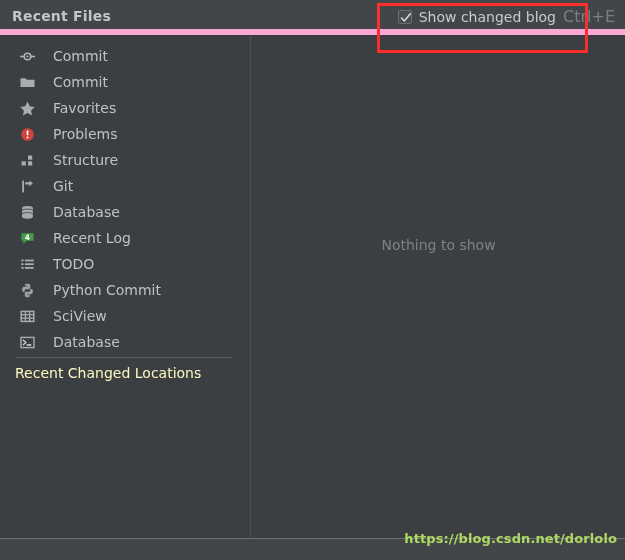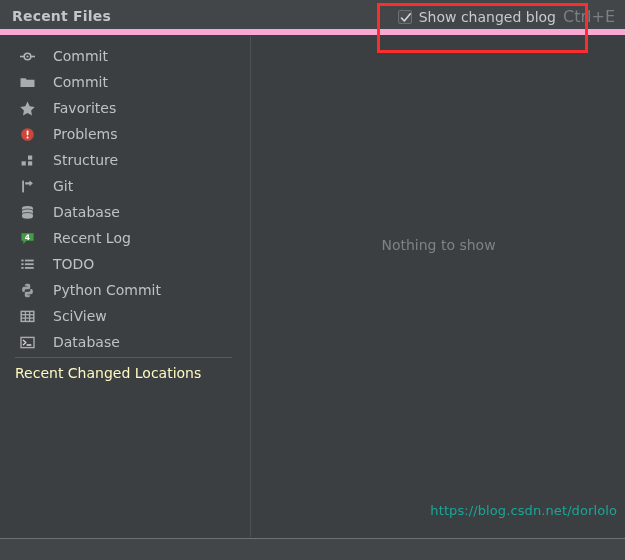--- a/index.html
+++ b/index.html
@@ -155,26 +155,27 @@
     height: 22px;
     background: #434649;
     border-top: 1px solid #6d7174;
     box-sizing: border-box;
   }
 
   
   .watermark {
     position: absolute;
     right: 8px;
-    top: 503px;
+    top: 531px;
     font-size: 13px;
-    color: #14b8a6;
+    color: #bef264;
     opacity: .85;
     white-space: nowrap;
     letter-spacing: .1px;
+    font-weight: bold;
   }
 
   
   .annotation-box {
     position: absolute;
     left: 377px;
     top: 3px;
     width: 211px;
     height: 50px;
     border: 3px solid #fc2d2d;

